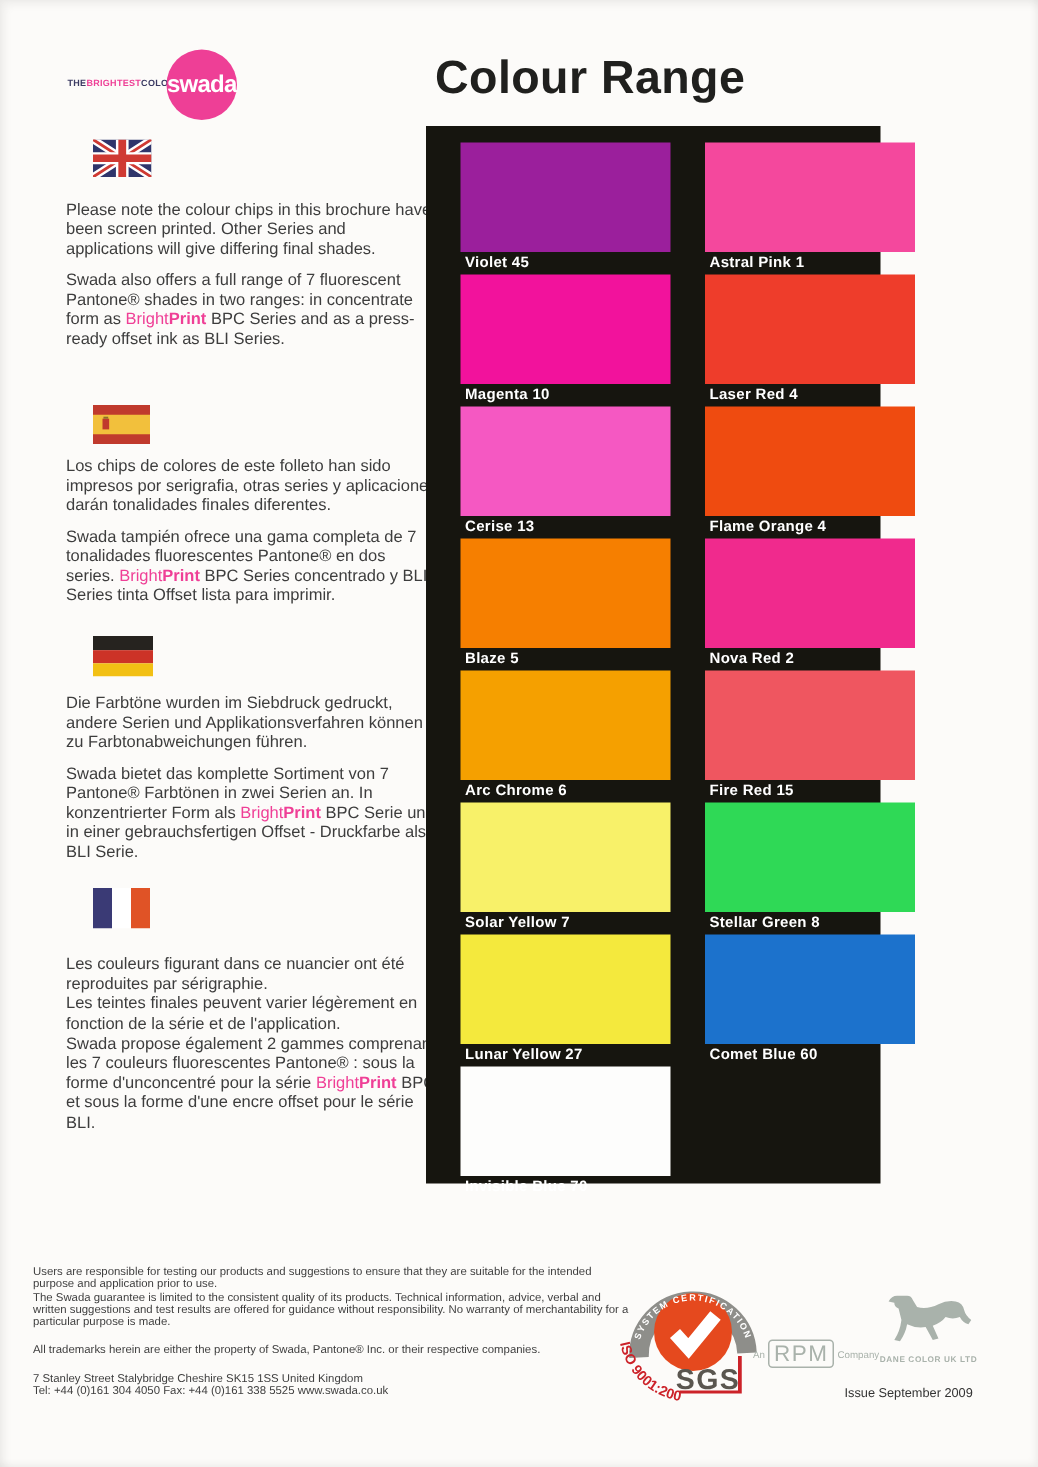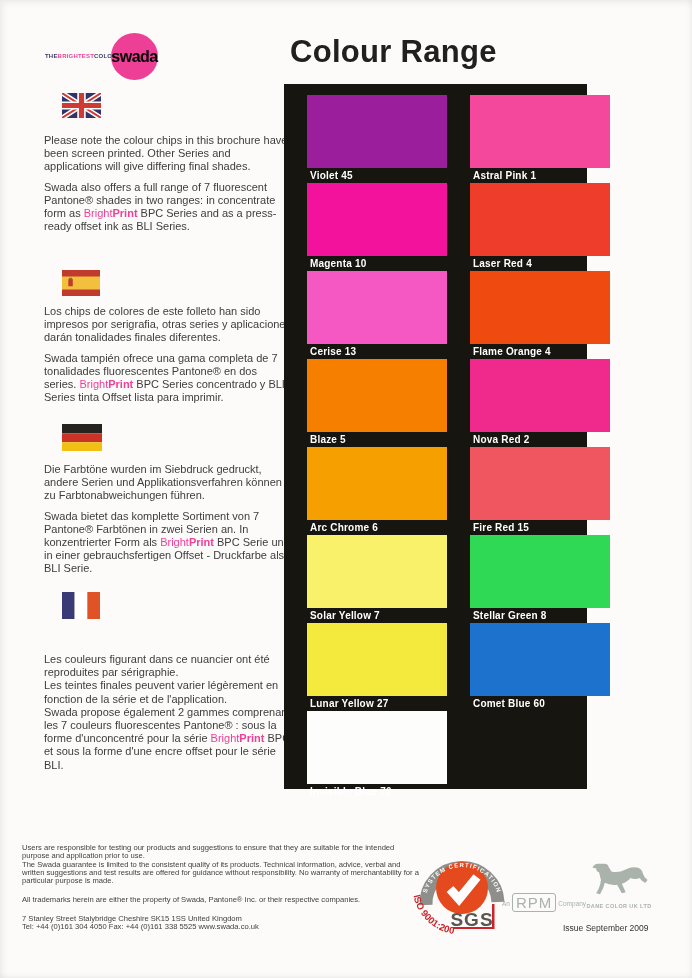--- a/index.html
+++ b/index.html
@@ -5,21 +5,21 @@
   html,body{margin:0;padding:0;}
   body{background:#efeeec;font-family:"Liberation Sans",sans-serif;}
   .page{position:relative;width:692px;height:978px;background:#fcfbf9;overflow:hidden;
         box-shadow:inset 3px 3px 6px rgba(0,0,0,0.06), inset -2px -2px 5px rgba(0,0,0,0.05);}
   
   .tagline{position:absolute;left:45px;top:53px;font-size:6px;font-weight:bold;letter-spacing:.2px;white-space:nowrap;}
   .tag-dark{color:#3b3b63;}
   .tag-pink{color:#ee3f96;}
   .logo-circle{position:absolute;left:111px;top:33px;width:47px;height:47px;border-radius:50%;
                background:#ee3f96;display:flex;align-items:center;justify-content:center;}
-  .logo-circle span{color:#000000;font-weight:bold;font-size:16px;letter-spacing:-0.5px;white-space:nowrap;}
+  .logo-circle span{color:#ffffff;font-weight:bold;font-size:16px;letter-spacing:-0.5px;white-space:nowrap;}
   .title{position:absolute;left:290px;top:34px;margin:0;font-size:31px;font-weight:bold;color:#20201e;letter-spacing:.3px;}
   
   .flag{position:absolute;left:62px;display:block;}
   .lang{position:absolute;left:44px;width:247px;color:#3d3d3d;font-size:11px;line-height:1.2;}
   .lang p{margin:0 0 7px 0;white-space:pre-line;}
   .lang-fr p{margin:0;}
   .bb{color:#ef3f96;}
   .bp{color:#ef3f96;font-weight:bold;}
   
   .panel{position:absolute;left:284px;top:84px;width:303px;height:705px;background:#16150f;}
@@ -84,21 +84,21 @@
   <div class="lang" style="top:463px;">
     <p class="p1">Die Farbtöne wurden im Siebdruck gedruckt, andere Serien und Applikationsverfahren können zu Farbtonabweichungen führen.</p>
     <p class="p2"><span>Swada bietet das komplette Sortiment von 7 Pantone® Farbtönen in zwei Serien an. In konzentrierter Form als </span><span class="bb">Bright</span><span class="bp">Print</span><span> BPC Serie und in einer gebrauchsfertigen Offset - Druckfarbe als BLI Serie.</span></p>
   </div>
 
   <svg class="flag" style="top:592px;" width="38" height="27" viewBox="0 0 60 40" preserveAspectRatio="none">
     <rect width="20" height="40" fill="#3a3a75"></rect>
     <rect x="20" width="20" height="40" fill="#ffffff"></rect>
     <rect x="40" width="20" height="40" fill="#e05326"></rect>
   </svg>
-  <div class="lang lang-fr" style="top:637px;margin-top:16px;">
+  <div class="lang lang-fr" style="top:637px;">
     <p class="p1">Les couleurs figurant dans ce nuancier ont été reproduites par sérigraphie.
 Les teintes finales peuvent varier légèrement en fonction de la série et de l'application.</p>
     <p class="p2"><span>Swada propose également 2 gammes comprenant les 7 couleurs fluorescentes Pantone® : sous la forme d'unconcentré pour la série </span><span class="bb">Bright</span><span class="bp">Print</span><span> BPC et sous la forme d'une encre offset pour le série BLI.</span></p>
   </div>
 
   <div class="panel">
     <div class="chips">
       <div class="chip">
           <div class="swatch" style="background: rgb(155, 31, 156);"></div>
           <div class="chip-label">Violet 45</div>

